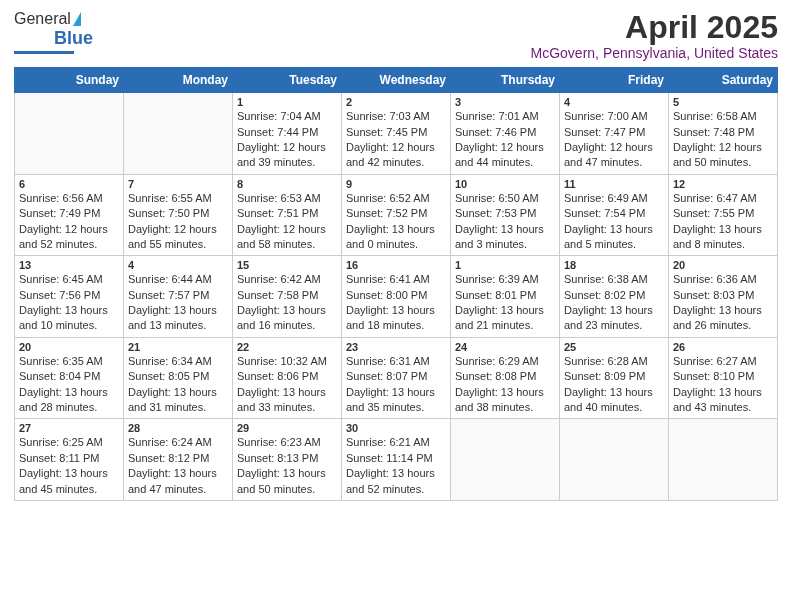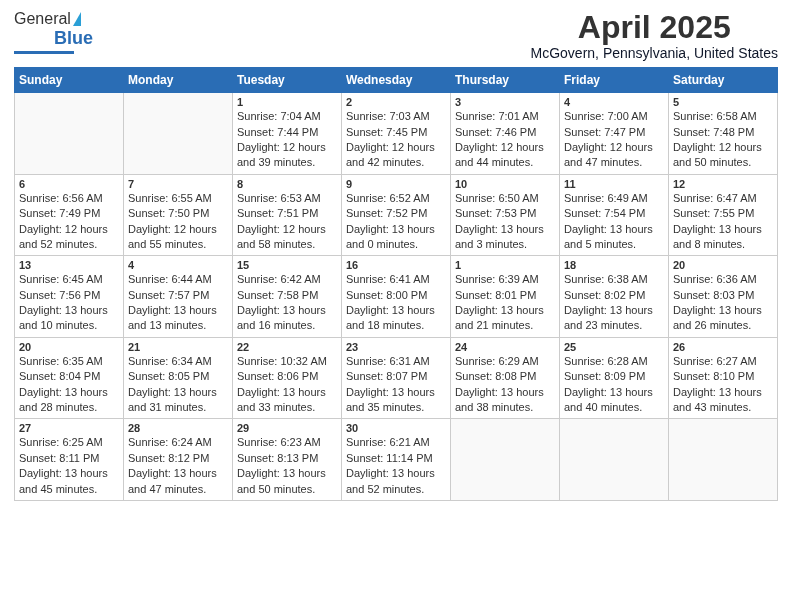--- a/index.html
+++ b/index.html
@@ -37,45 +37,45 @@
       margin-left: 2px;
       vertical-align: middle;
     }
     .logo-line {
       width: 60px;
       height: 3px;
       background: #2a6db5;
       margin-top: 2px;
     }
     .title-block {
-      text-align: center;
+      text-align: right;
       margin-left: 28px;
     }
     .month-title {
       font-size: 32px;
       font-weight: bold;
       color: #333;
       line-height: 1.1;
     }
     .location {
       font-size: 14px;
-      color: #0f172a;
+      color: #701a75;
     }
     .calendar {
       width: 100%;
       border-collapse: collapse;
       border: 1px solid #ccc;
     }
     .calendar th {
       background: #2a6db5;
       color: #fff;
       font-size: 12px;
       font-weight: bold;
       padding: 5px 4px;
-      text-align: left;
+      text-align: right;
       border: 1px solid #2a6db5;
     }
     .calendar td {
       border: 1px solid #ccc;
       vertical-align: top;
       padding: 3px 4px;
       font-size: 10px;
       color: #333;
       width: calc(100%/7);
       min-height: 70px;

